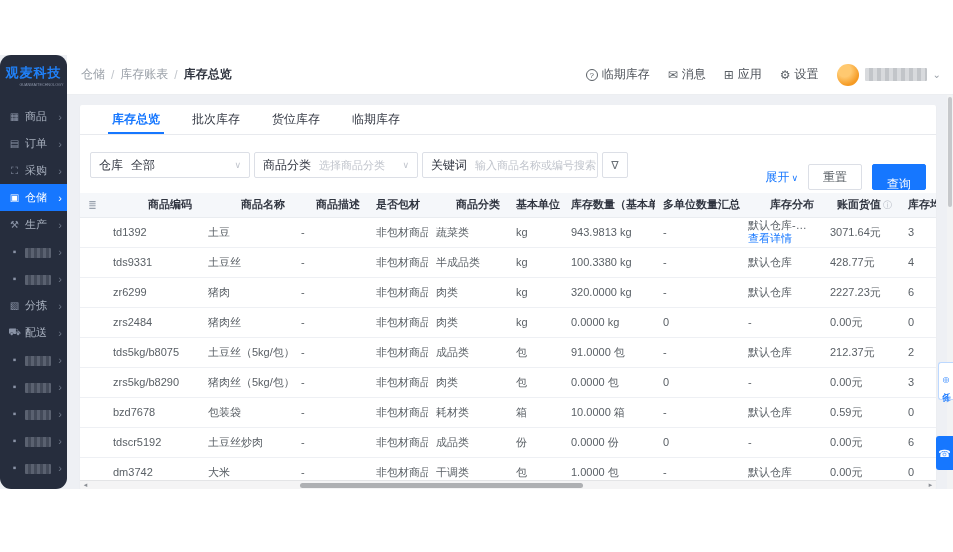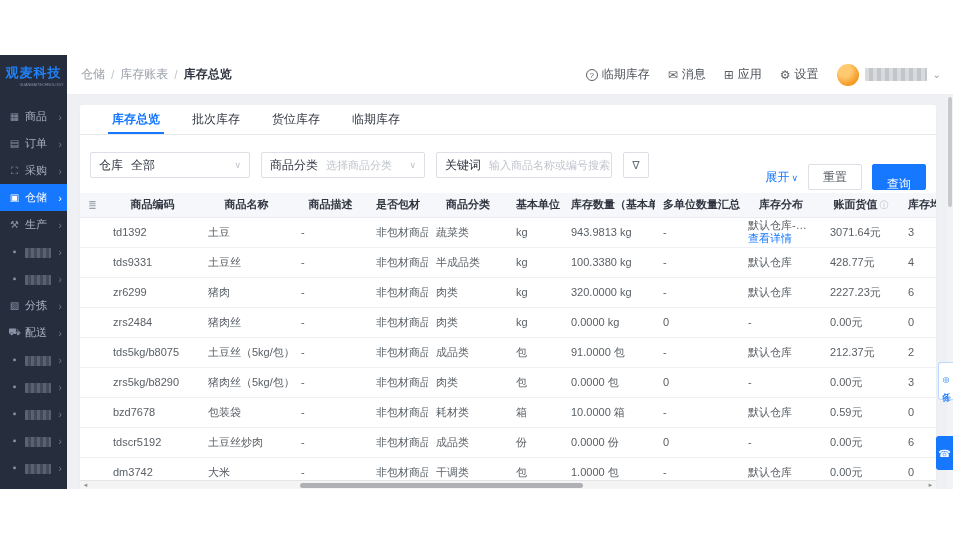--- a/index.html
+++ b/index.html
@@ -5,21 +5,21 @@
   * { box-sizing: border-box; margin: 0; padding: 0; }
   body {
     width: 953px; height: 552px; margin: 0; overflow: hidden;
     background: #ffffff;
     font-family: "Liberation Sans", "DejaVu Sans", sans-serif;
   }
   .stage { position: relative; width: 953px; height: 552px; background: #fff; }
   .app { position: absolute; left: 0; top: 55px; width: 953px; height: 434px; background: #eef0f4; overflow: hidden; }
 
   
-  .sidebar { position: absolute; left: 0; top: 0; bottom: 0; width: 67px; background: #262d3d; z-index: 6; }
+  .sidebar { position: absolute; left: 0; top: 0; bottom: 0; width: 67px; background: #262d3d; z-index: 6; border-radius: 11px; }
   .logo { height: 48px; padding-top: 9px; text-align: center; }
   .logo-title { color: #2080f7; font-weight: bold; font-size: 13px; letter-spacing: 1px; white-space: nowrap; }
   .logo-sub { color: #8a93a6; font-size: 9px; transform: scale(0.42); transform-origin: center top; white-space: nowrap; margin-top: 1px; }
   .sb-menu { }
   .sb-item { height: 27px; display: flex; align-items: center; padding: 0 5px 0 8px; color: #aab2c0; font-size: 11px; cursor: pointer; }
   .sb-item.active { background: #1677ff; color: #ffffff; }
   .sb-ico { width: 13px; font-size: 10px; margin-right: 4px; color: #8a93a6; flex: none; text-align: center; }
   .sb-item.active .sb-ico, .sb-item.active .sb-arrow { color: #fff; }
   .sb-label { flex: 1; white-space: nowrap; overflow: hidden; }
   .sb-arrow { font-size: 11px; color: #6b7485; }
@@ -47,21 +47,21 @@
   
   .content { position: absolute; left: 67px; top: 40px; right: 6px; bottom: 0; background: #eef0f4; }
   .card { position: absolute; left: 13px; top: 10px; right: 11px; bottom: 0; background: #fff; border-radius: 2px;
           box-shadow: 0 1px 2px rgba(0,0,0,0.04); overflow: hidden; }
 
   .tabs { height: 30px; border-bottom: 1px solid #e8eaee; display: flex; padding-left: 16px; }
   .tab { padding: 0 16px; line-height: 29px; font-size: 12px; color: #303540; cursor: pointer; position: relative; white-space: nowrap; }
   .tab.active { color: #1677ff; font-weight: bold; }
   .tab.active::after { content: ""; position: absolute; left: 12px; right: 12px; bottom: 0; height: 2px; background: #1677ff; }
 
-  .filters { display: flex; align-items: center; padding: 5px 10px; gap: 11px; }
+  .filters { display: flex; align-items: center; padding: 5px 10px; gap: 4px; }
   .fbox { display: flex; align-items: center; border: 1px solid #dcdfe6; border-radius: 2px; height: 26px;
           font-size: 12px; padding: 0 8px; background: #fff; cursor: pointer; overflow: hidden; white-space: nowrap; }
   .flabel { color: #303540; margin-right: 8px; flex: none; }
   .fvalue { color: #303540; }
   .fplaceholder { color: #c0c4cc; font-size: 11px; }
   .fcaret { color: #c0c4cc; margin-left: auto; font-size: 9px; padding-left: 6px; }
   .funnel-btn { width: 26px; height: 26px; border: 1px solid #dcdfe6; border-radius: 2px; display: flex;
                 align-items: center; justify-content: center; color: #6a7076; font-size: 11px; cursor: pointer; flex: none; }
   .f-right { margin-left: auto; display: flex; align-items: center; gap: 10px; margin-top: 24px; }
   .expand-link { color: #1677ff; font-size: 12px; cursor: pointer; white-space: nowrap; }
@@ -71,21 +71,21 @@
   .btn-primary { height: 26px; padding: 11px 14px; background: #1677ff; border: 1px solid #1677ff; color: #fff;
                  font-size: 12px; border-radius: 2px; cursor: pointer; font-family: inherit; }
 
   .summary { height: 22px; display: flex; align-items: center; padding: 0 12px; font-size: 12px; color: #5a6066; }
   .count { color: #4c1d95; font-weight: bold; margin-left: 4px; }
   .export { margin-left: auto; color: #1677ff; cursor: pointer; }
 
   
   .table-wrap { position: absolute; left: 0; right: 0; top: 88px; bottom: 0; overflow: hidden; }
   table { border-collapse: collapse; table-layout: fixed; width: 880px; }
-  th { background: #f5f7fa; color: #303540; font-weight: bold; font-size: 11px; text-align: center;
+  th { background: #f5f7fa; color: #303540; font-weight: bold; font-size: 11px; text-align: right;
        padding: 0 8px; height: 24px; border-bottom: 1px solid #e9ecf0; white-space: nowrap; overflow: hidden; }
   td { font-size: 11px; color: #5a6066; padding: 0 8px; height: 30px; border-bottom: 1px solid #eef0f4;
        white-space: nowrap; overflow: hidden; }
   .col-filter-cell { color: #98a1ad; font-size: 10px; text-align: center; padding: 0 2px; }
   .info { color: #b9bec7; font-size: 9px; margin-left: 2px; font-weight: normal; }
   .dist-text { line-height: 13px; overflow: hidden; text-overflow: ellipsis; }
   .cell-link { color: #1677ff; line-height: 13px; cursor: pointer; }
 
   
   .hscroll { position: absolute; left: 0; right: 0; bottom: 0; height: 9px; background: #f4f4f5;

